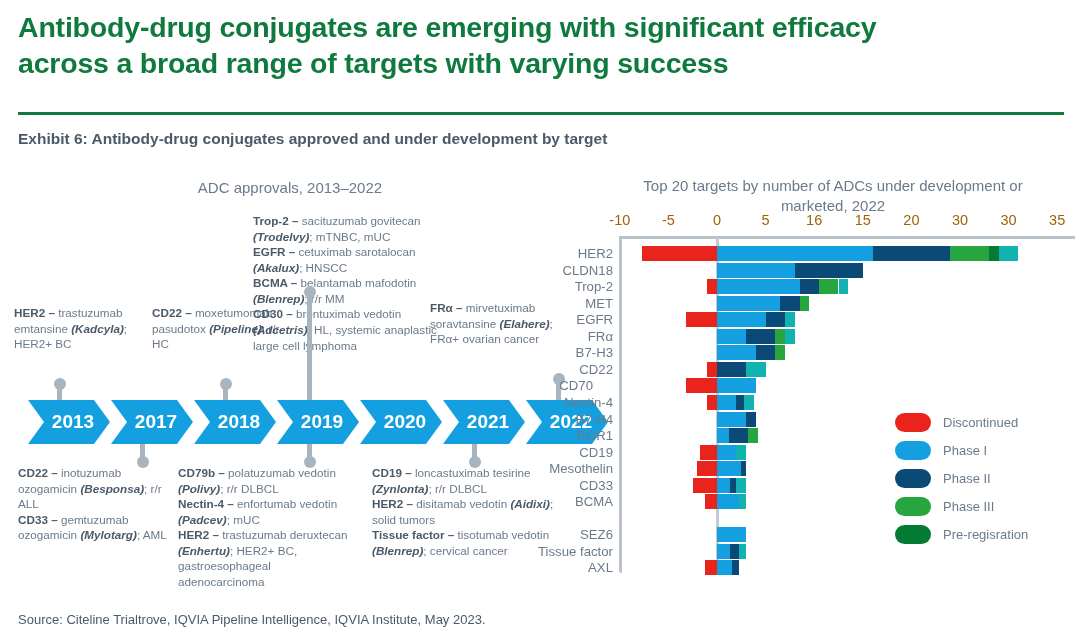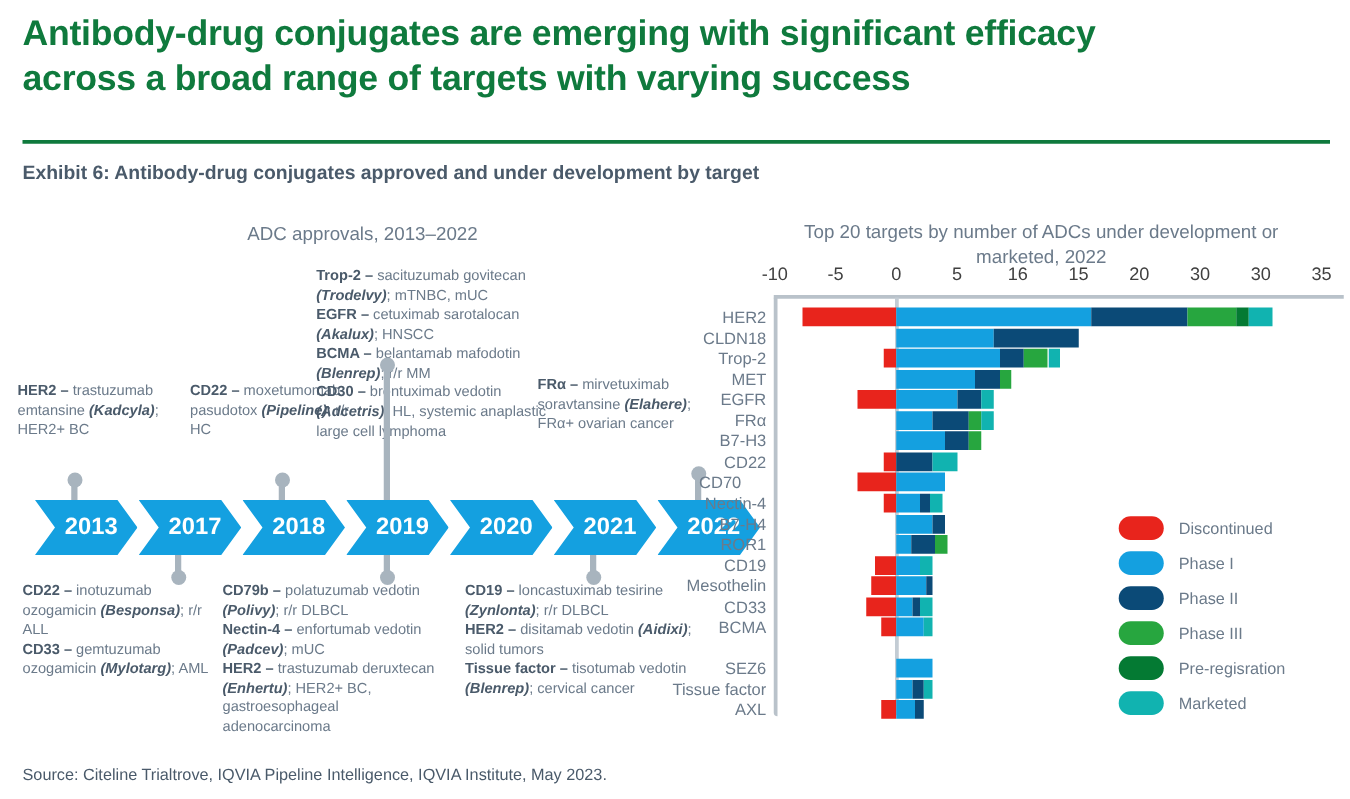--- a/index.html
+++ b/index.html
@@ -62,21 +62,21 @@
   .pin .knob {
     position: absolute; left: -3.5px; width: 12px; height: 12px; border-radius: 50%;
     background: #a8b4be;
   }
   .pin.up   .knob { top: -6px; }
   .pin.down .knob { bottom: -6px; }
 
   
   #chart { position: absolute; left: 555px; top: 212px; width: 520px; height: 380px; }
   #axis-labels { position: absolute; left: 0; top: 0; width: 520px; height: 22px; }
-  .tick { position: absolute; top: 0; font-size: 14.5px; color: #404040; transform: translateX(-50%); }
+  .tick { position: absolute; top: 0; font-size: 14.5px; color: #a16207; transform: translateX(-50%); }
   #axis-line { position: absolute; left: 64px; top: 24px; width: 456px; height: 2.5px; background: #b9c2ca; }
   #y-spine {
     position: absolute; left: 64px; top: 24px; width: 2.5px; height: 337px; background: #b9c2ca;
     border-top-left-radius: 9px; border-bottom-left-radius: 9px;
   }
   #zero-line { position: absolute; top: 26px; width: 3.5px; height: 334px; background: #c3ccd4; }
 
   .bar-row { position: absolute; height: 16px; }
   .cat-label {
     position: absolute; right: 0; font-size: 13.2px; color: #6b7a8a;
@@ -314,20 +314,16 @@
         <span class="legend-label">Phase II</span>
       </div>
       <div class="legend-item">
         <span class="swatch" style="background: rgb(39, 166, 63);"></span>
         <span class="legend-label">Phase III</span>
       </div>
       <div class="legend-item">
         <span class="swatch" style="background: rgb(4, 122, 51);"></span>
         <span class="legend-label">Pre-regisration</span>
       </div>
-      <div class="legend-item">
-        <span class="swatch" style="background: rgb(17, 179, 176);"></span>
-        <span class="legend-label">Marketed</span>
-      </div>
     </div>
 
   <div id="source">Source: Citeline Trialtrove, IQVIA Pipeline Intelligence, IQVIA Institute, May 2023.</div>
 </div>
 
 </body></html>

